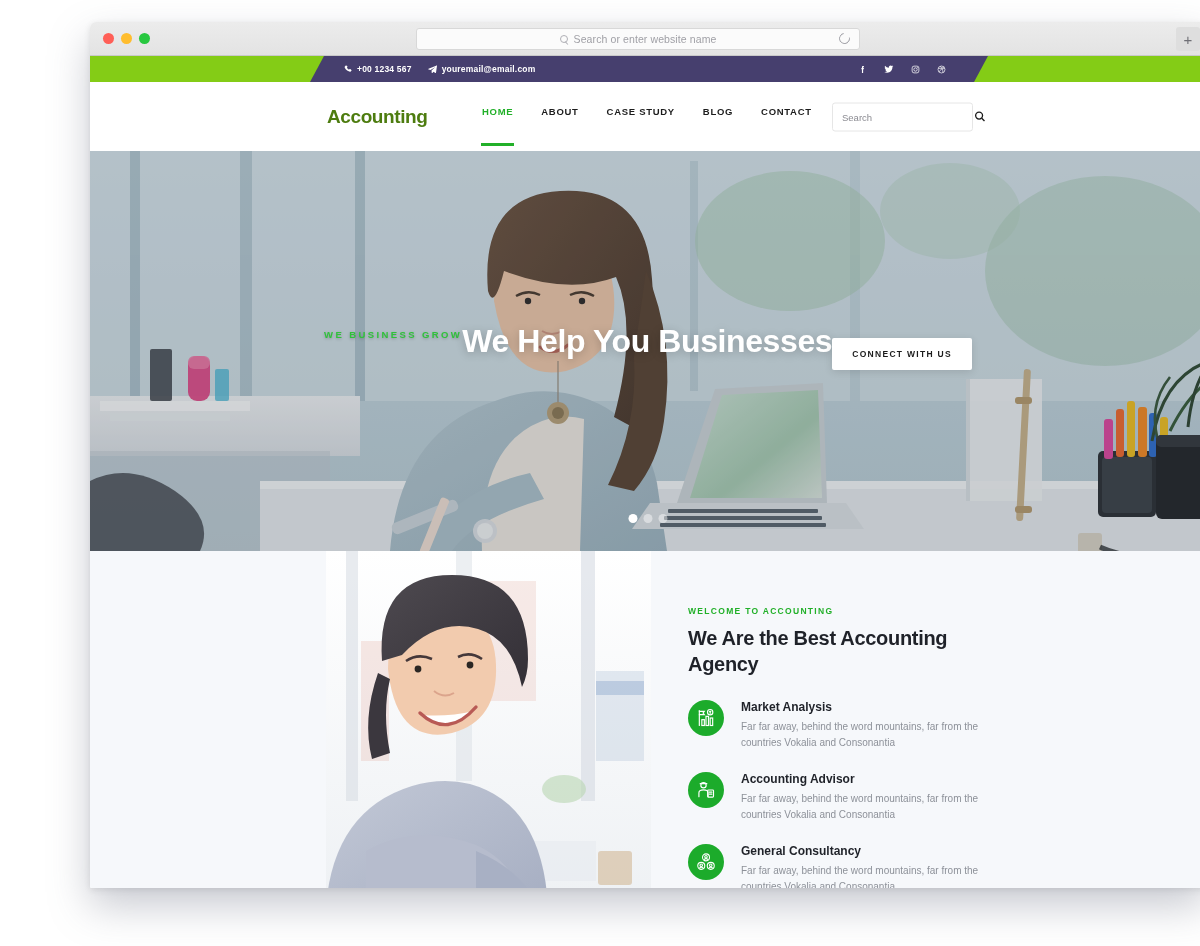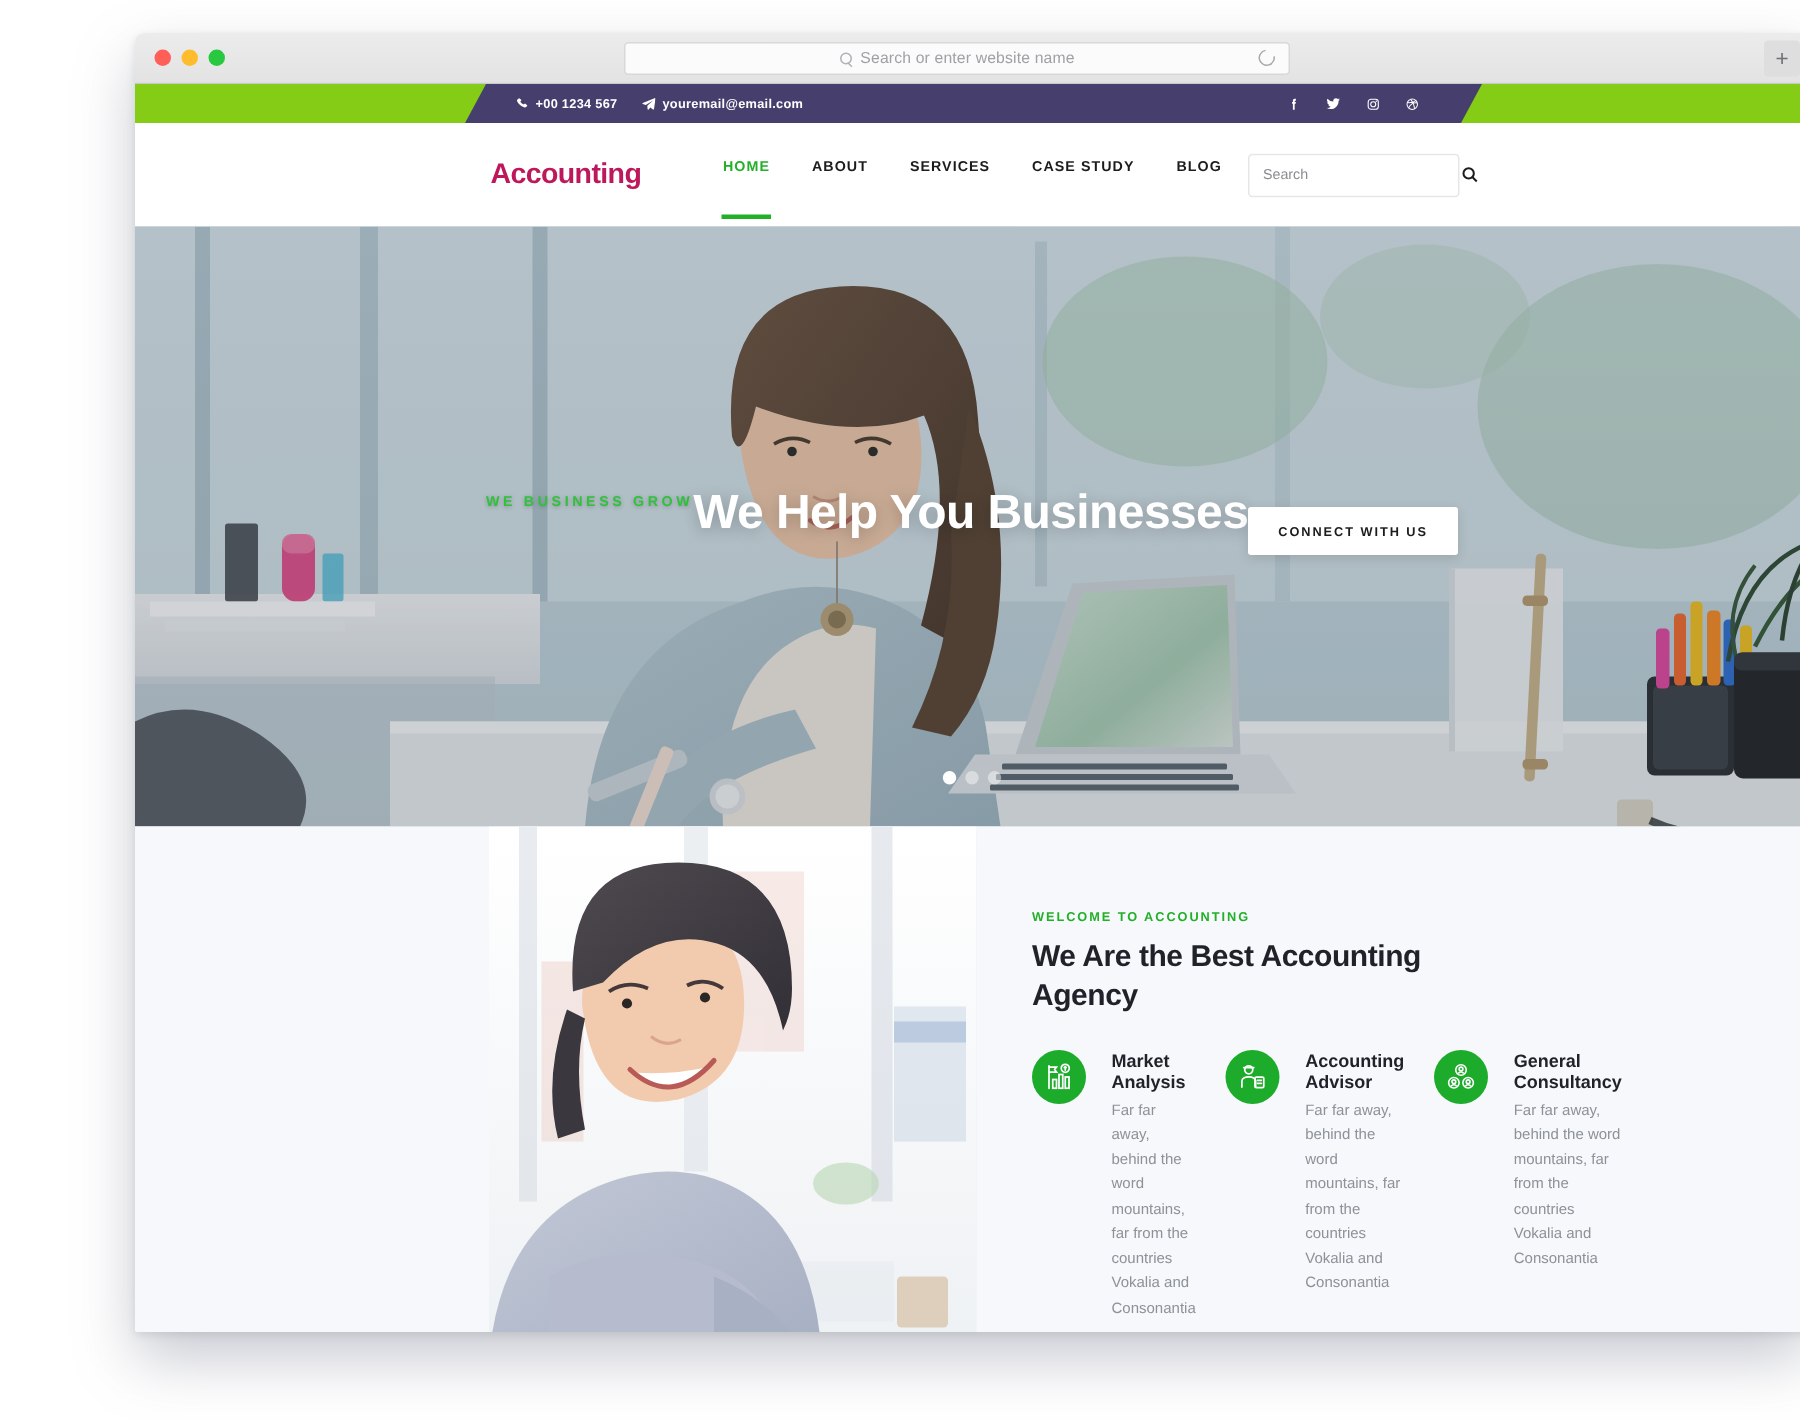--- a/index.html
+++ b/index.html
@@ -75,21 +75,21 @@
   .topbar-social { margin-left: auto; display: flex; align-items: center; gap: 17px; padding-right: 42px; }
   .topbar-social a { color: #ffffff; display: flex; align-items: center; }
 
   
   .site-header {
     position: relative; height: 69px; background: #ffffff;
     display: flex; align-items: center;
   }
   .logo {
     position: absolute; left: 237px; top: 50%; transform: translateY(-50%);
-    font-size: 19px; font-weight: bold; color: #be185d; letter-spacing: -.4px;
+    font-size: 19px; font-weight: bold; color: #4d7c0f; letter-spacing: -.4px;
   }
   .mainnav { position: absolute; left: 378px; top: 0; height: 59px; display: flex; align-items: center; gap: 0; }
   .navitem {
     position: relative; height: 69px; display: flex; align-items: center;
     padding: 0 14px; font-size: 9.5px; font-weight: bold; letter-spacing: .7px;
     color: #1c1c1c; text-decoration: none;
   }
   .navitem.active { color: #22b029; }
   .navitem.active::after {
     content: ""; position: absolute; left: 13px; right: 13px; bottom: 0;
@@ -139,21 +139,21 @@
   .hdot { width: 9px; height: 9px; border-radius: 50%; background: rgba(255,255,255,.45); cursor: pointer; }
   .hdot.active { background: #ffffff; }
 
   
   .about { position: relative; height: 337px; background: #f6f8fb; display: flex; }
   .about-figure { position: absolute; left: 236px; top: 0; width: 325px; height: 355px; overflow: hidden; background:#eef1f5;}
   .about-copy { position: absolute; left: 598px; top: 55px; width: 330px; }
   .about-eyebrow { color: #22b029; font-size: 8.5px; font-weight: bold; letter-spacing: 1.3px; margin-bottom: 9px; }
   .about-title { font-size: 20px; font-weight: bold; color: #1f2229; line-height: 1.32; letter-spacing: -.3px; }
 
-  .features { margin-top: 22px; display: flex; flex-direction: row; gap: 20px; }
+  .features { margin-top: 22px; display: flex; flex-direction: column; gap: 20px; justify-content: flex-end; }
   .feature { display: flex; gap: 17px; align-items: flex-start; }
   .feature-icon {
     flex: none; width: 36px; height: 36px; border-radius: 50%;
     background: #1cab2b; display: flex; align-items: center; justify-content: center;
   }
   .feature-title { font-size: 12px; font-weight: bold; color: #1f2229; margin-bottom: 5px; }
   .feature-desc { font-size: 10px; color: #8d9199; line-height: 1.65; max-width: 248px; }
 </style>
 </head>
 <body>
@@ -223,21 +223,20 @@
         </div>
       </div>
     </div>
 
     <div class="site-header">
       <div class="logo">Accounting</div>
 
       <nav class="mainnav">
         <a href="#" class="navitem active">HOME</a>
         <a href="#" class="navitem">ABOUT</a>
-        <a href="#" class="navitem">SERVICES</a>
         <a href="#" class="navitem">CASE STUDY</a>
         <a href="#" class="navitem">BLOG</a>
         <a href="#" class="navitem">CONTACT</a>
       </nav>
 
       <div class="searchbox">
         <input type="text" placeholder="Search" style="">
         <button class="search-btn">
           <svg width="12" height="12" viewBox="0 0 16 16" fill="none" stroke="#1c1c1c" stroke-width="1.8">
             <circle cx="6.8" cy="6.8" r="4.6"></circle>

